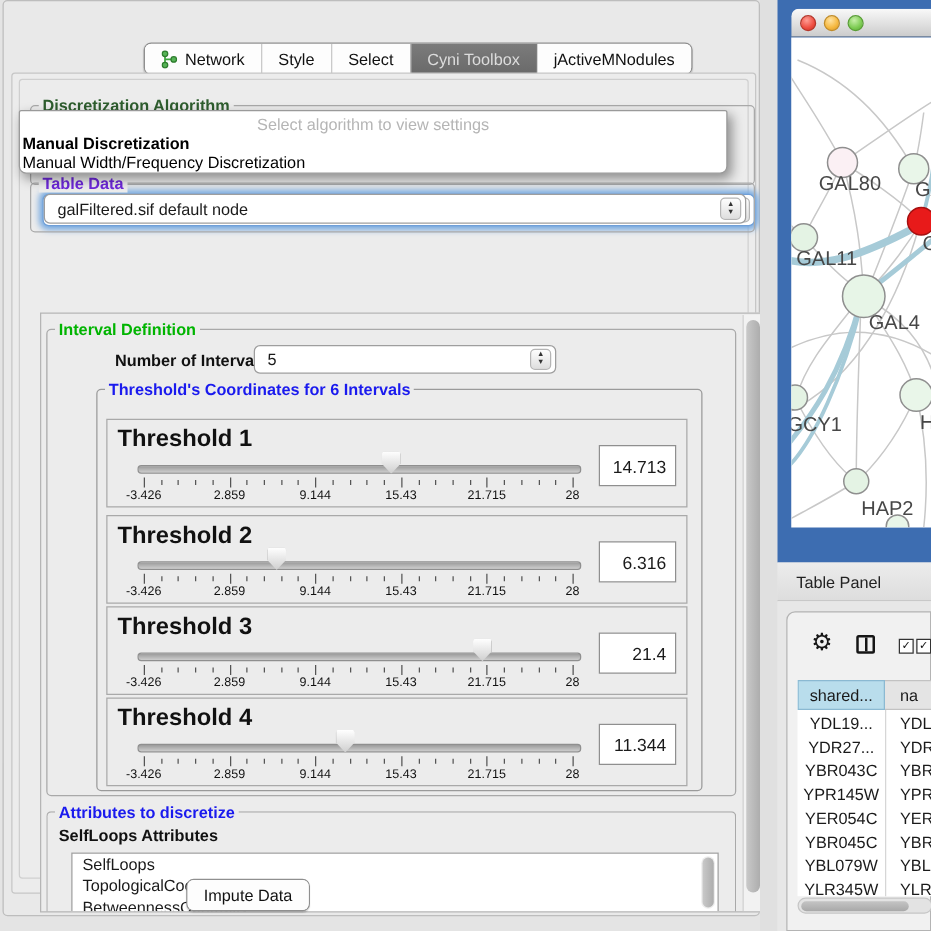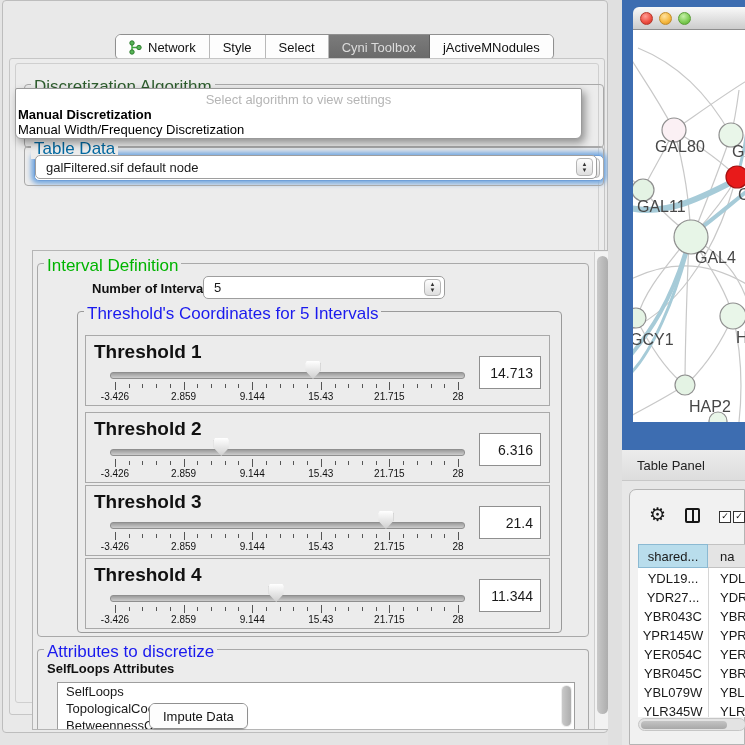--- a/index.html
+++ b/index.html
@@ -22,25 +22,25 @@
   .tab .ticon{margin-right:6px;display:inline-block;width:13px;height:15px;}
   #top-tabs{left:112px;top:33px;}
   #bottom-tabs{left:146px;top:702px;}
   
   #cp-main{position:absolute;left:6px;top:57px;width:596px;height:657px;background:#ececec;
            border:1px solid #c6c6c6;border-radius:3px;box-sizing:border-box;}
   #cp-inner{position:absolute;left:5px;top:4px;width:584px;height:640px;background:#ececec;
             border:1px solid #cfcfcf;border-radius:3px;box-sizing:border-box;}
   
   .group{position:absolute;border:1px solid #a9a9a9;border-radius:4px;box-sizing:border-box;}
-  .gtitle{position:absolute;font-size:17px;background:#ececec;padding:0 3px;white-space:nowrap;}
+  .gtitle{position:absolute;font-size:13px;background:#ececec;padding:0 3px;white-space:nowrap;font-weight:bold;}
   .gtitle.green{color:#00b400;}
   .gtitle.blue{color:#1a1aee;}
   .gtitle.dkgreen{color:#2e5d2e;}
-  .gtitle.dark{color:#0369a1;}
+  .gtitle.dark{color:#6d28d9;}
   
   .combo{position:absolute;background:#fff;border:1px solid #9e9e9e;border-radius:5px;box-sizing:border-box;
          font-size:13px;display:flex;align-items:center;}
   .combo .cv{padding-left:10px;flex:1;white-space:nowrap;overflow:hidden;}
   .stepper{width:17px;height:80%;margin-right:3px;border-radius:4px;display:flex;flex-direction:column;
            align-items:center;justify-content:center;font-size:6px;line-height:6px;color:#333;
            background:linear-gradient(#fdfdfd,#dedede);border:1px solid #b5b5b5;box-sizing:border-box;}
   
   #alg-combo{left:18px;top:91px;width:570px;height:26px;box-shadow:0 0 5px 2.5px #76a9e0;border-color:#6f9fd8;}
   
@@ -174,21 +174,21 @@
             <span class="gtitle green" style="left:6px;top:-8px;">Interval Definition</span>
           </div>
 
           <span class="blabel" style="left:59px;top:30px;">Number of Intervals</span>
           <div class="combo" style="left:170px;top:25px;width:242px;height:23px;">
             <span class="cv">5</span>
             <span class="stepper">▲<br>▼</span>
           </div>
 
           <div class="group" style="left:44px;top:60px;width:485px;height:322px;border-color:#9a9a9a;">
-            <span class="gtitle blue" style="left:6px;top:-8px;">Threshold's Coordinates for 5 Intervals</span>
+            <span class="gtitle blue" style="left:6px;top:-8px;">Threshold's Coordinates for 6 Intervals</span>
           </div>
           <div id="thr-rows">
               <div class="thr-panel" style="top: 84px;">
                 <div class="thr-label">Threshold 1</div>
                 <div class="thr-track"></div>
                 <div class="tick" style="left: 29px; top: 46px; height: 8px;"></div>
                 <div class="ticklab" style="left: 29px; top: 55px;">-3.426</div>
                 <div class="tick" style="left: 42.72px; top: 48px; height: 4px;"></div>
                 <div class="tick" style="left: 56.44px; top: 48px; height: 4px;"></div>
                 <div class="tick" style="left: 70.16px; top: 48px; height: 4px;"></div>

